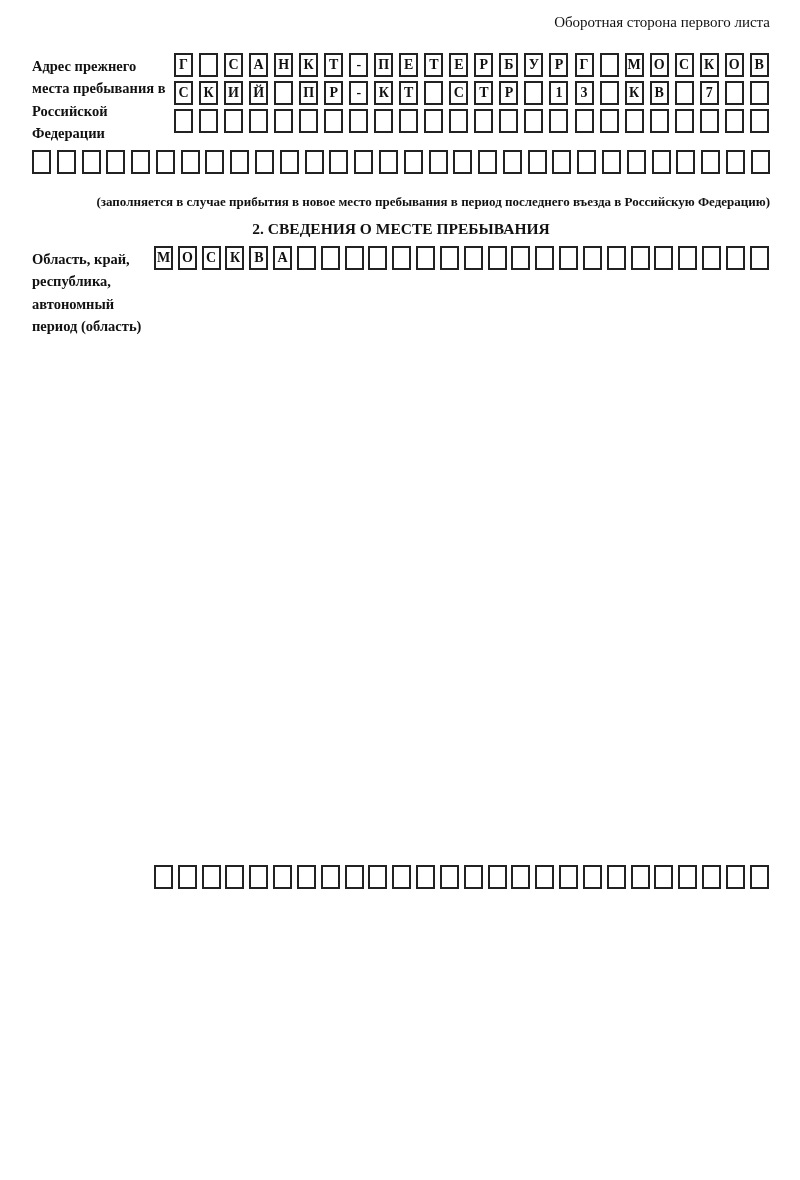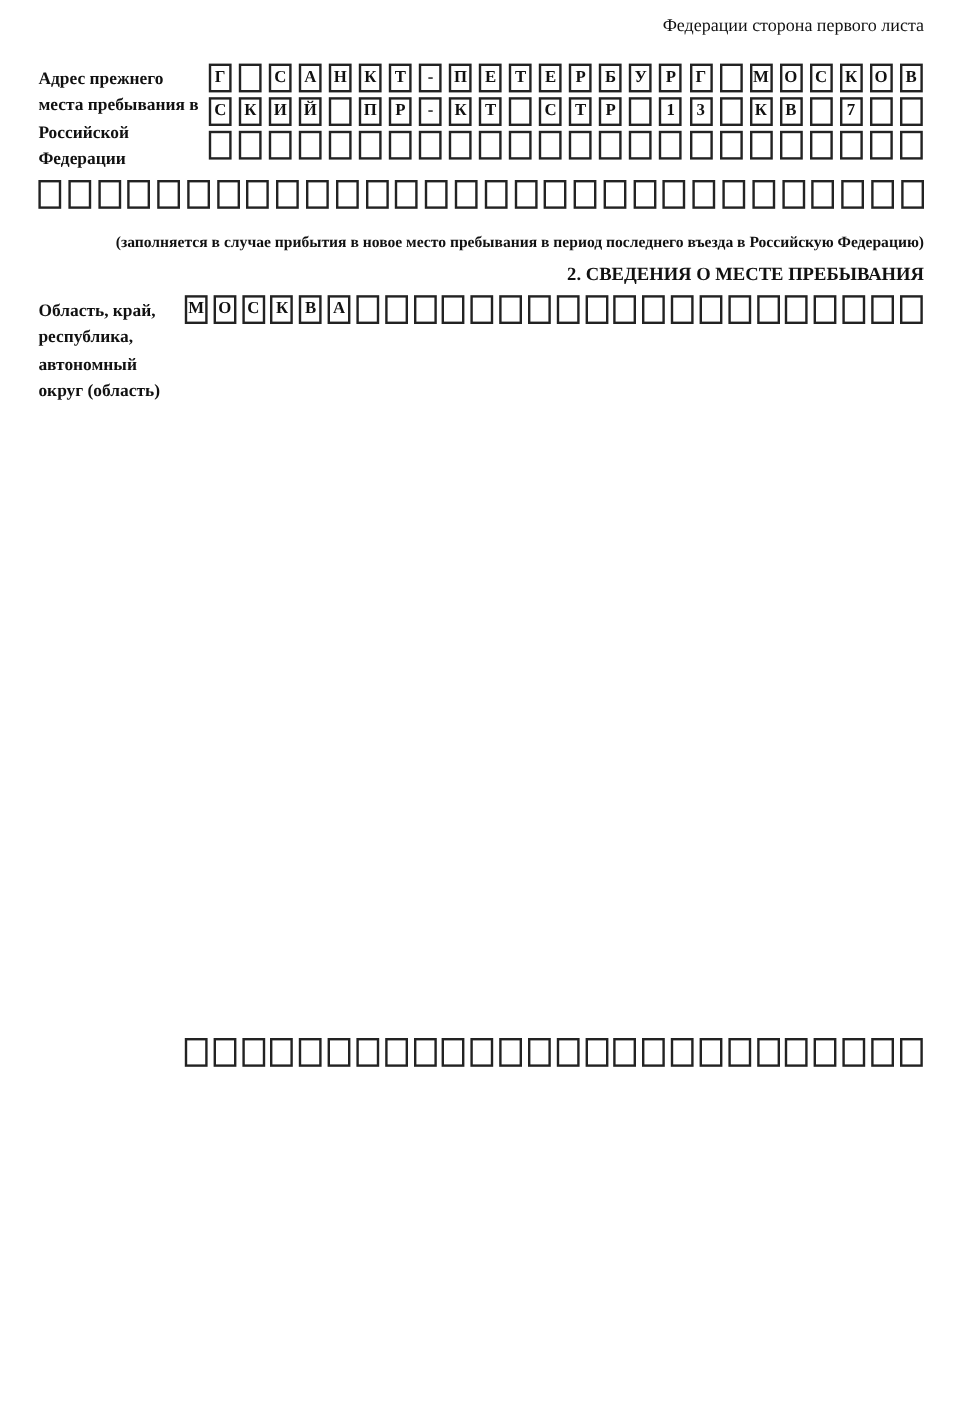--- a/index.html
+++ b/index.html
@@ -18,28 +18,28 @@
   .grid { display:flex; justify-content:space-between; }
   .cell { width:19px; height:24px; border:2px solid #222; display:flex;
     align-items:center; justify-content:center; font-size:14px; flex:0 0 19px;
     background:#fff; }
 
   .g595 { width:595px; }
   .g615 { width:615px; flex:0 0 615px; }
   .g740 { width:738px; margin-top:5px; }
 
   .note { font-size:13px; text-align:right; margin-top:20px;font-weight:bold; }
-  .sec-title { font-size:15.5px; font-weight:bold; text-align:right; margin:10px 0 8px 0; }
+  .sec-title { font-size:15.5px; font-weight:bold; text-align:center; margin:10px 0 8px 0; }
 </style>
 </head>
 <body>
 
 <div class="page">
 
-  <div class="side-note">Федерации сторона первого листа</div>
+  <div class="side-note">Оборотная сторона первого листа</div>
 
   <div class="form-row">
     <div class="label lbl-w140">Адрес прежнего места пребывания в Российской Федерации</div>
     <div class="rows">
       <div class="grid g595">
           <div class="cell">Г</div>
           <div class="cell"></div>
           <div class="cell">С</div>
           <div class="cell">А</div>
           <div class="cell">Н</div>
@@ -147,21 +147,21 @@
       <div class="cell"></div>
       <div class="cell"></div>
       <div class="cell"></div>
       <div class="cell"></div>
     </div>
   <div class="note">(заполняется в случае прибытия в новое место пребывания в период последнего въезда в Российскую Федерацию)</div>
 
   <div class="sec-title">2. СВЕДЕНИЯ О МЕСТЕ ПРЕБЫВАНИЯ</div>
 
   <div class="form-row">
-    <div class="label lbl-w120">Область, край, республика, автономный округ (область)</div>
+    <div class="label lbl-w120">Область, край, республика, автономный период (область)</div>
     <div class="rows">
       <div class="grid g615">
           <div class="cell">М</div>
           <div class="cell">О</div>
           <div class="cell">С</div>
           <div class="cell">К</div>
           <div class="cell">В</div>
           <div class="cell">А</div>
           <div class="cell"></div>
           <div class="cell"></div>

